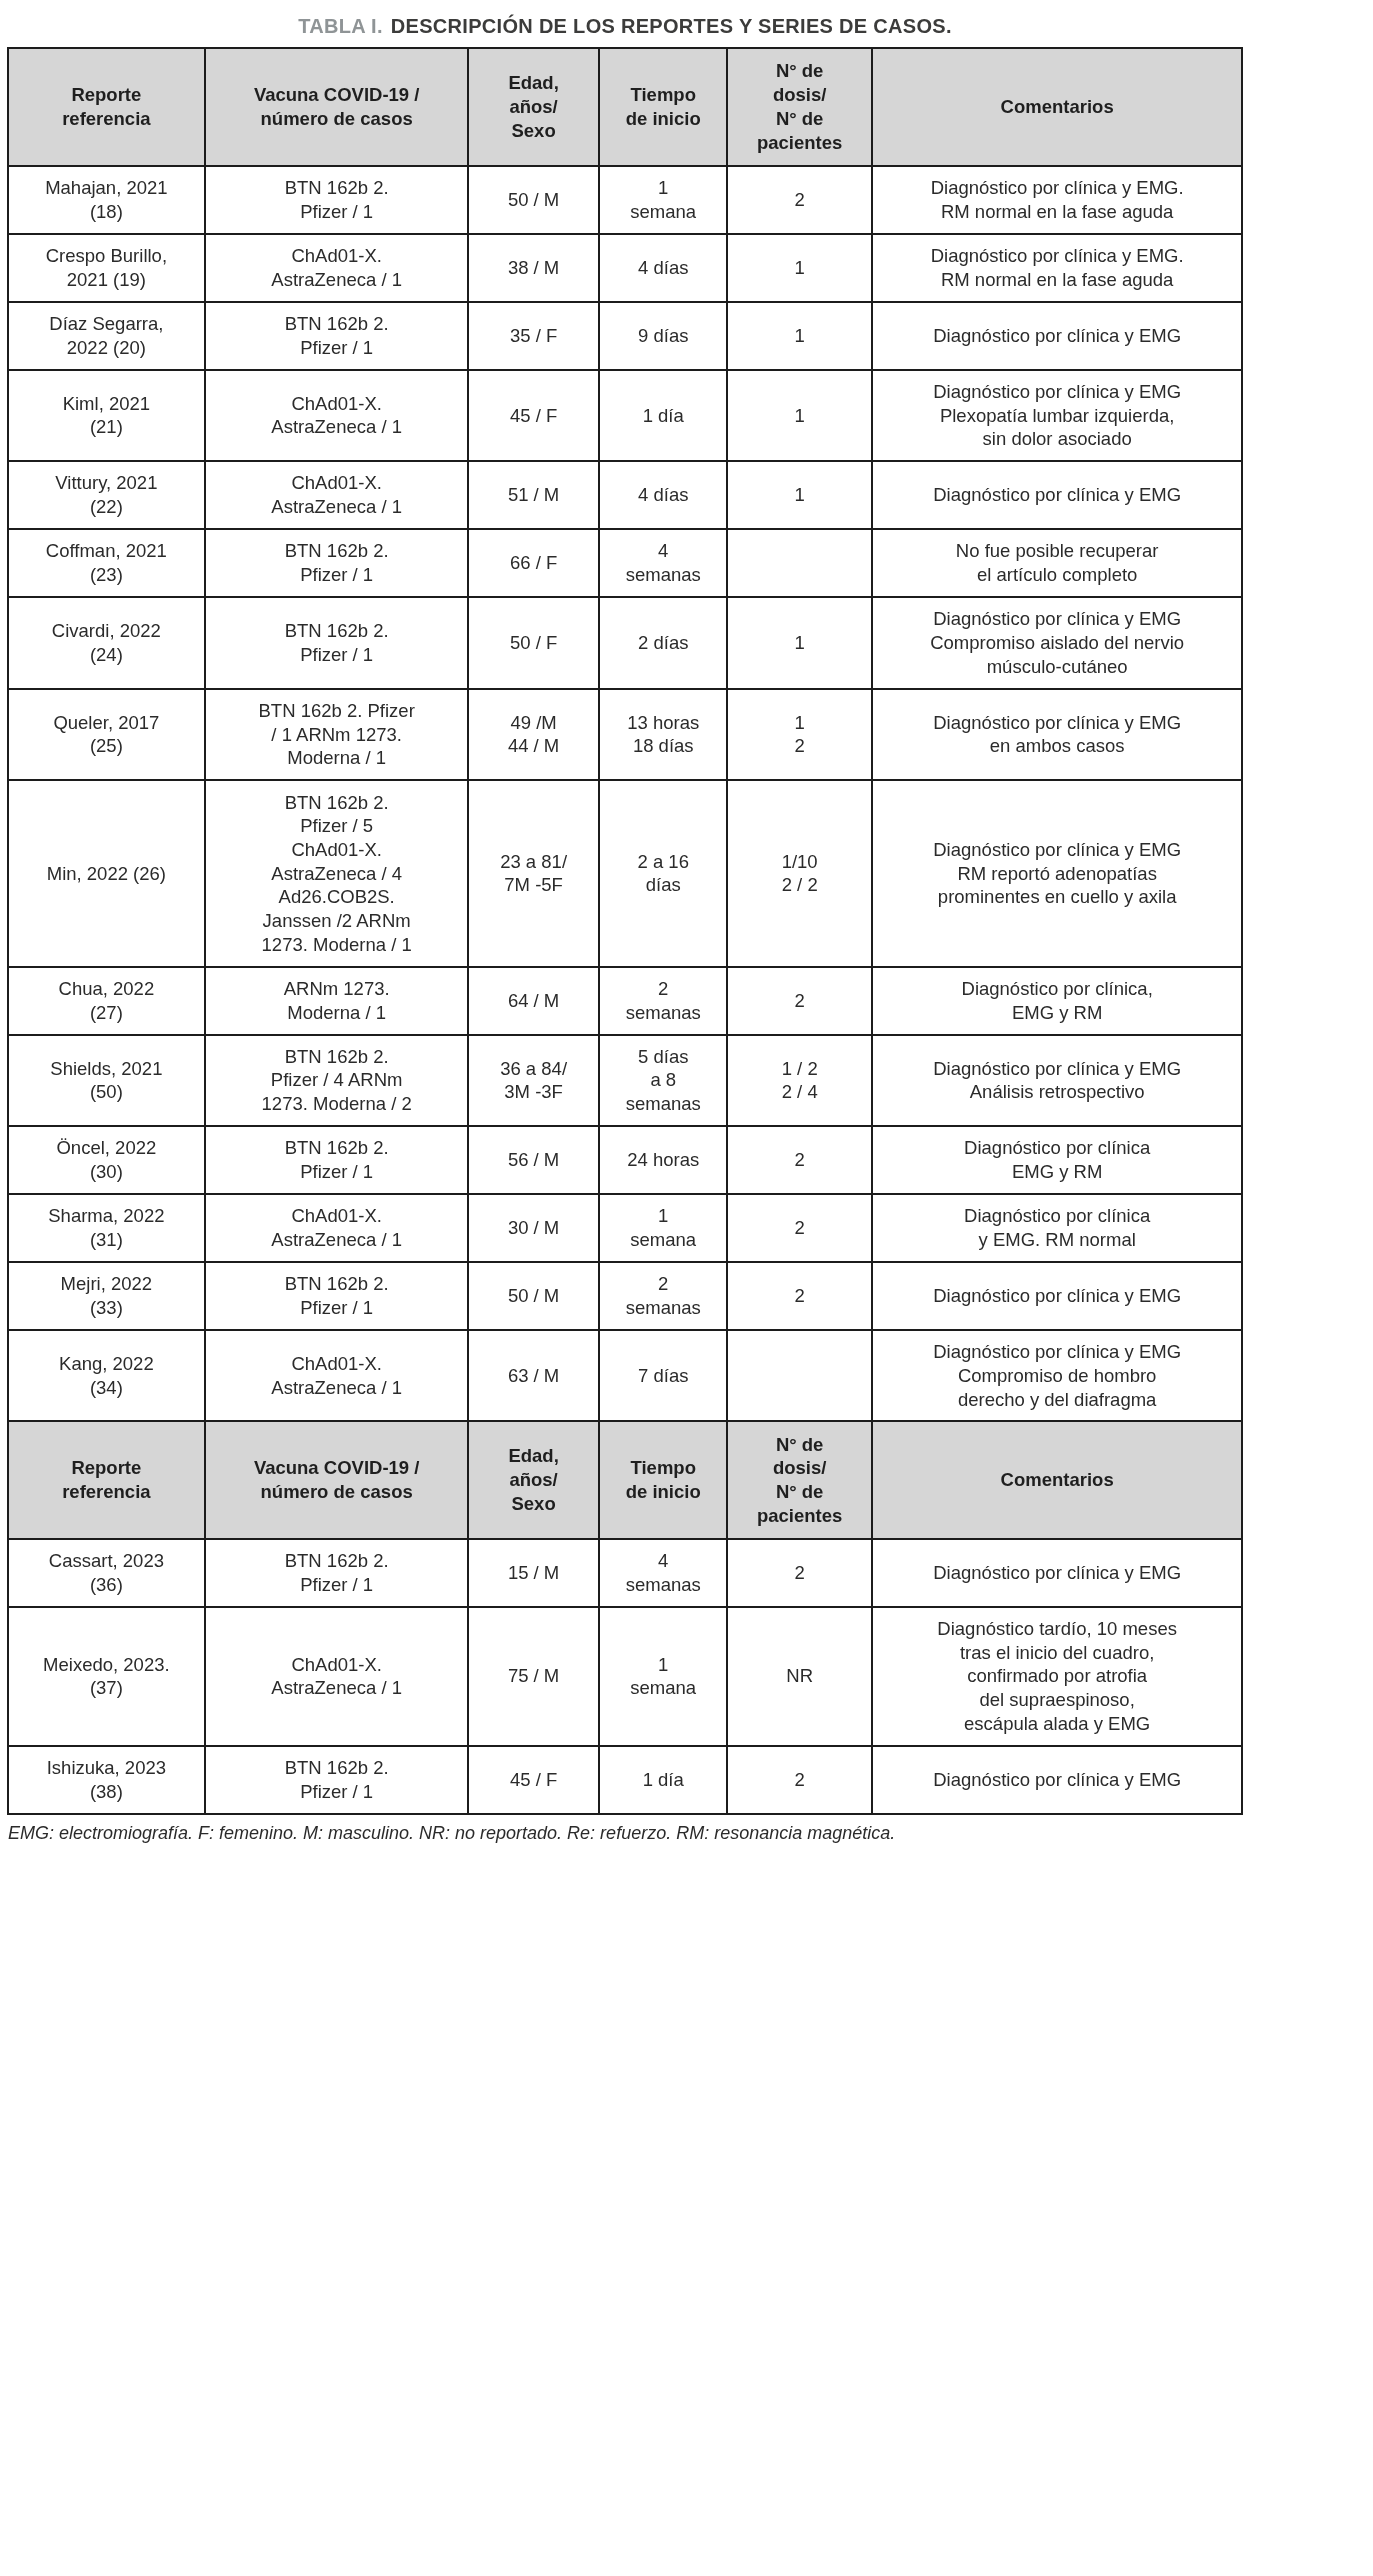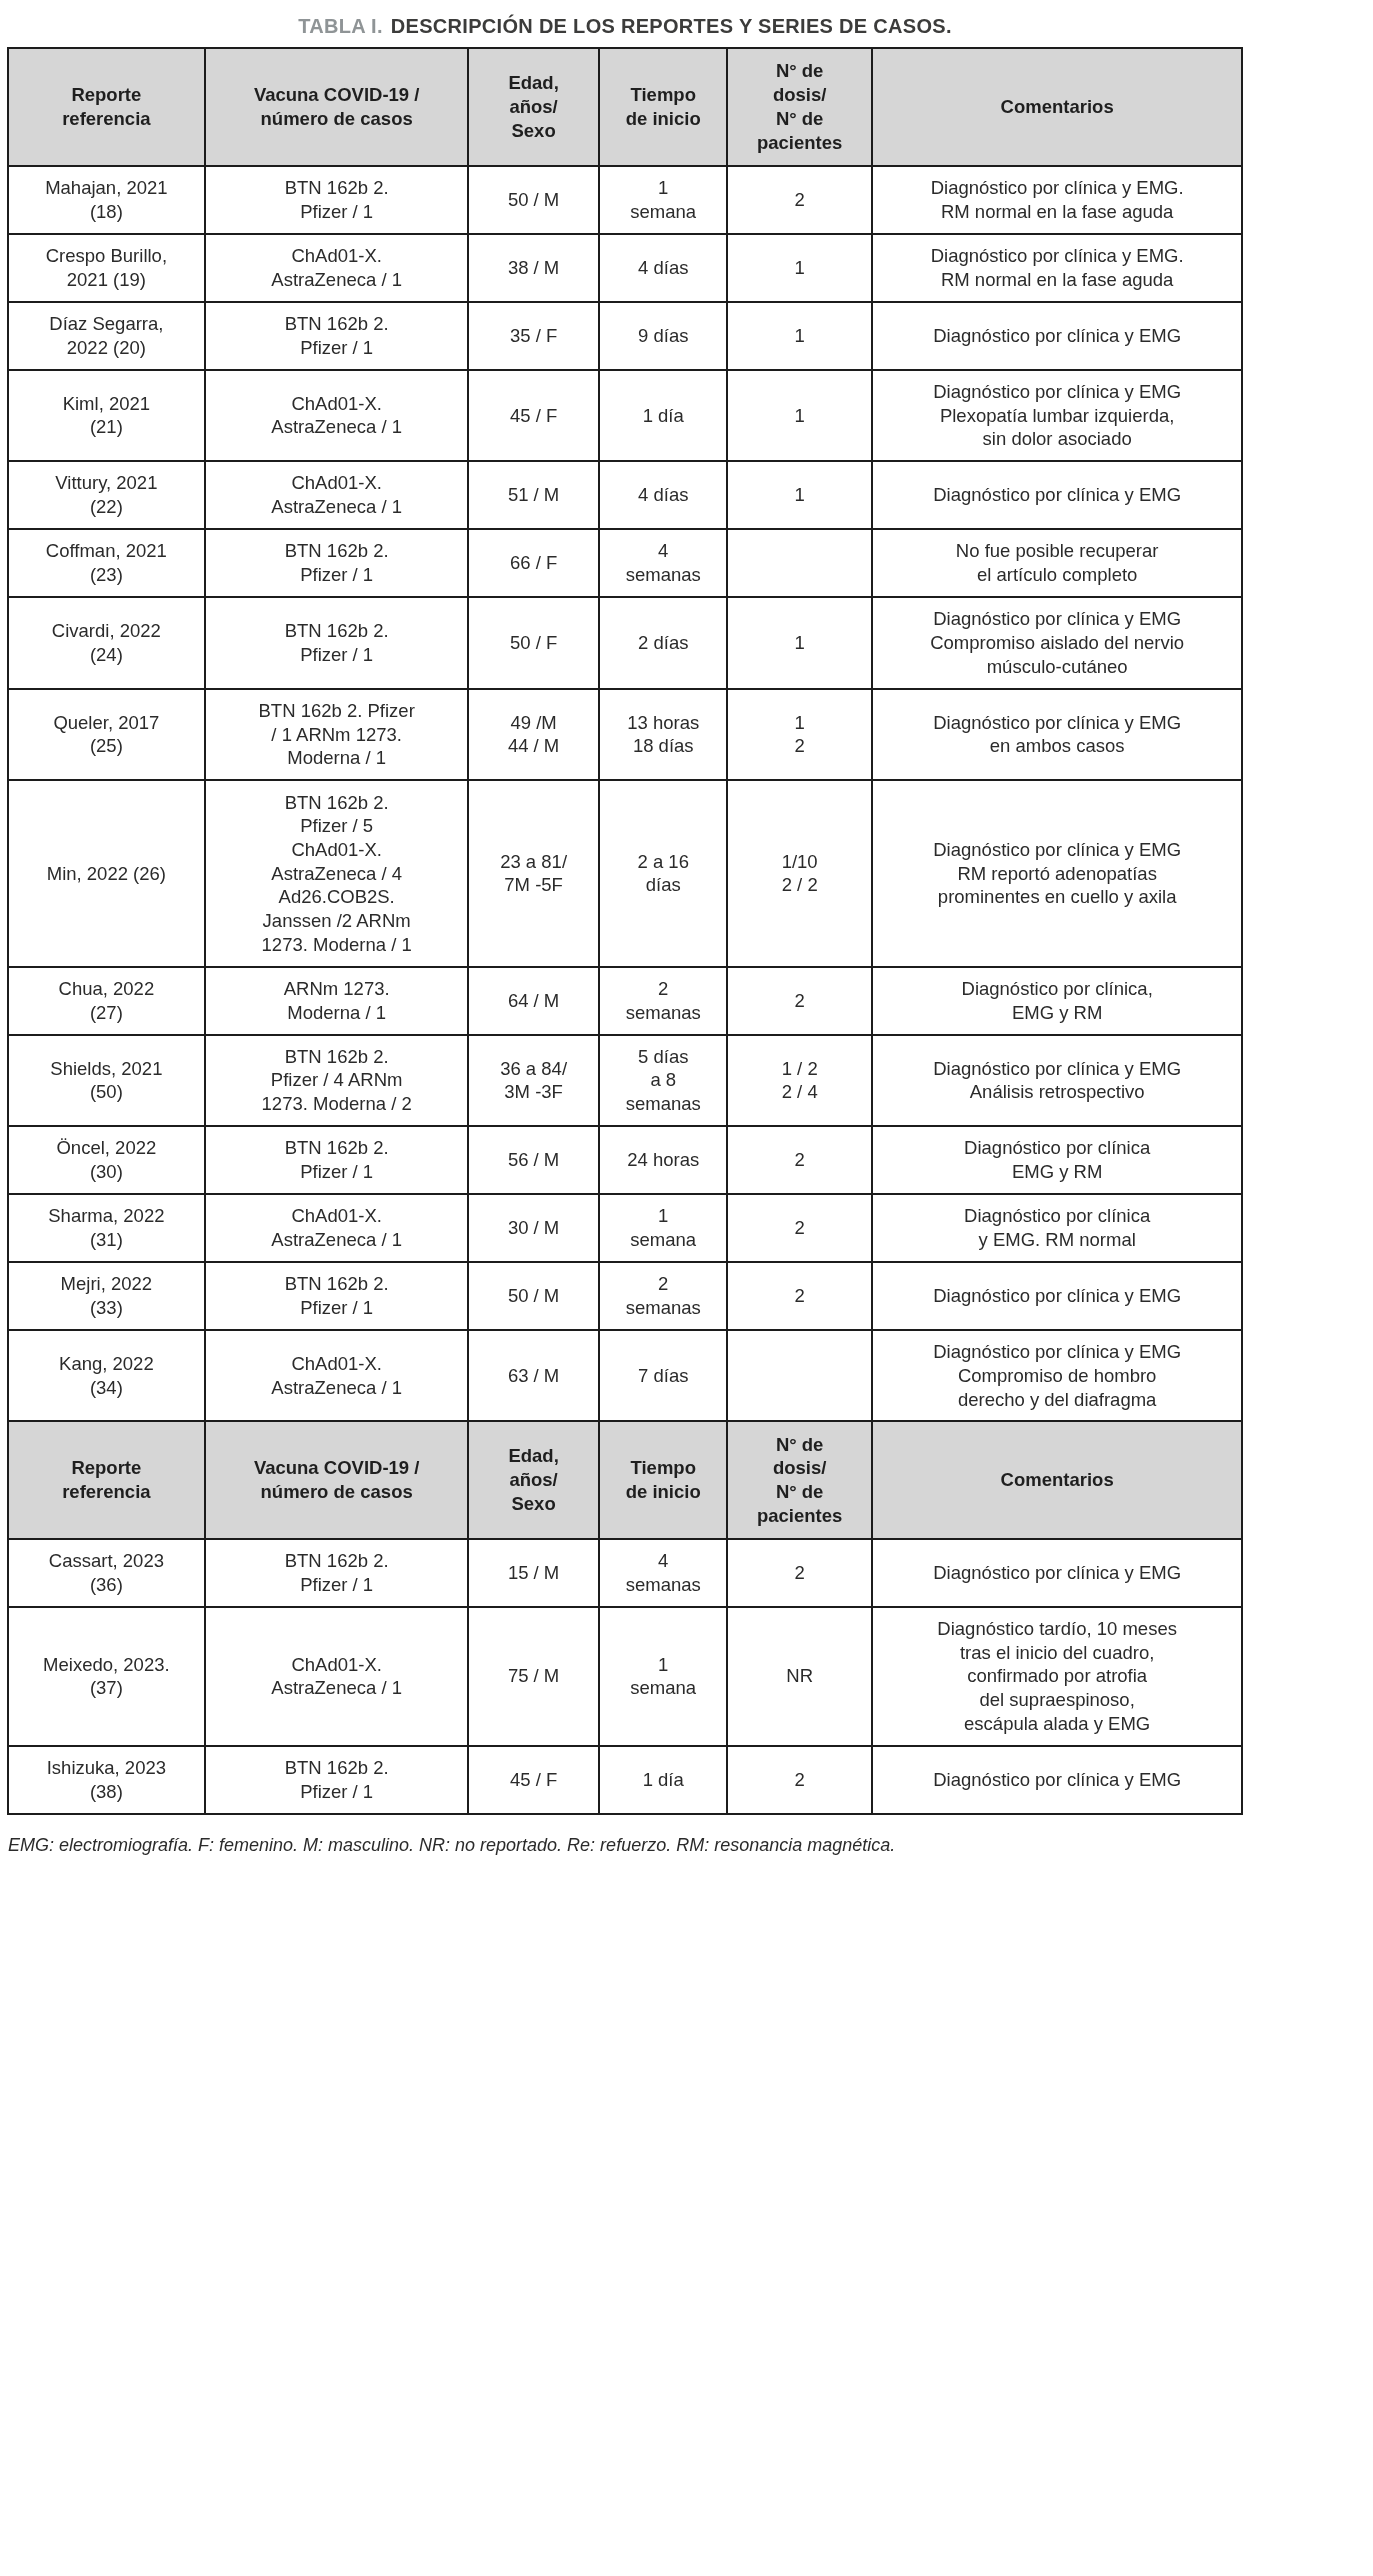--- a/index.html
+++ b/index.html
@@ -60,21 +60,21 @@
   }
   td {
     font-size: 18.5px;
     color: var(--text);
     padding: 9.3px 6.6px;
   }
   .footnote {
     font-style: italic;
     font-size: 18px;
     color: #2b2b2b;
-    margin-top: 20px;
+    margin-top: 8px;
     padding-left: 1.3px;
   }
 </style>
 </head>
 <body>
 
 <div class="page">
 
   <div class="title">
     <span class="title-prefix">TABLA I.</span><span class="title-text">DESCRIPCIÓN DE LOS REPORTES Y SERIES DE CASOS.</span>

